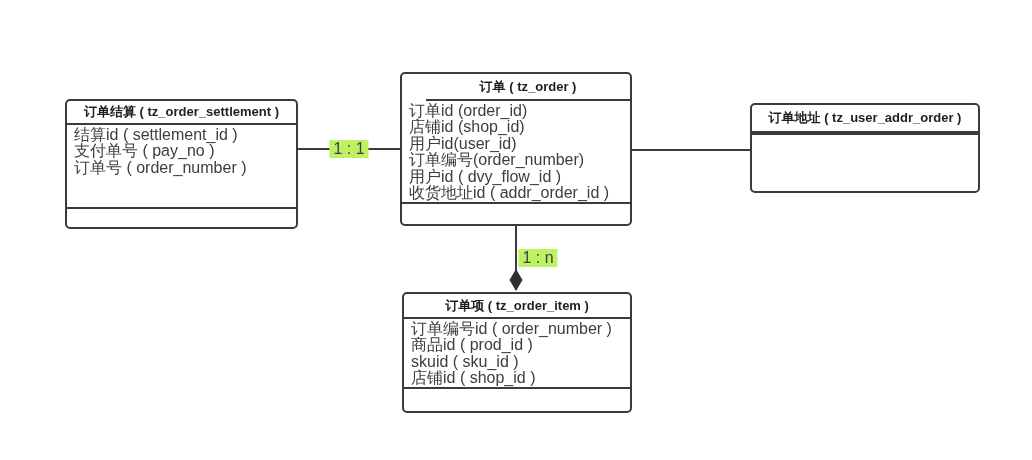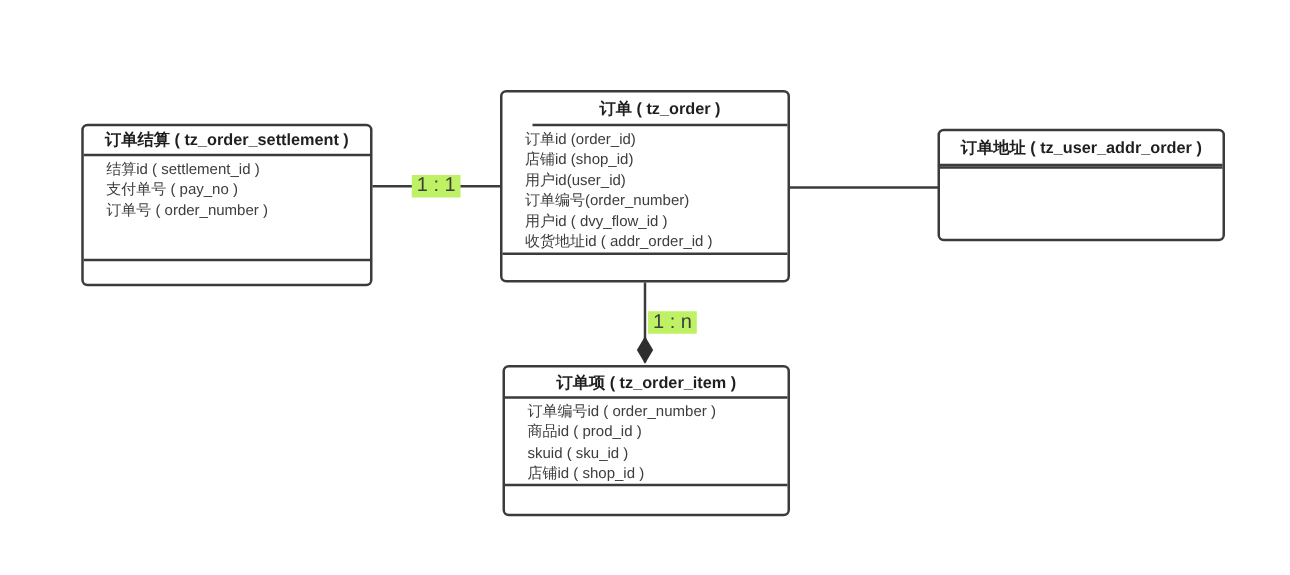--- a/index.html
+++ b/index.html
@@ -34,22 +34,22 @@
     color: #1f1f1f;
     display: flex;
     align-items: center;
     justify-content: center;
     white-space: nowrap;
     overflow: hidden;
   }
   .entity-fields {
     flex: 1 1 auto;
     box-sizing: border-box;
-    padding: 2px 4px 0 18px;
-    font-size: 12px;
+    padding: 2px 4px 0 7px;
+    font-size: 16px;
     color: #3d3d3d;
     line-height: 16.4px;
     overflow: hidden;
   }
   .field-row { white-space: nowrap; }
   .entity-footer {
     flex: 0 0 auto;
     box-sizing: border-box;
     border-top: 2px solid #3b3b3b;
   }

